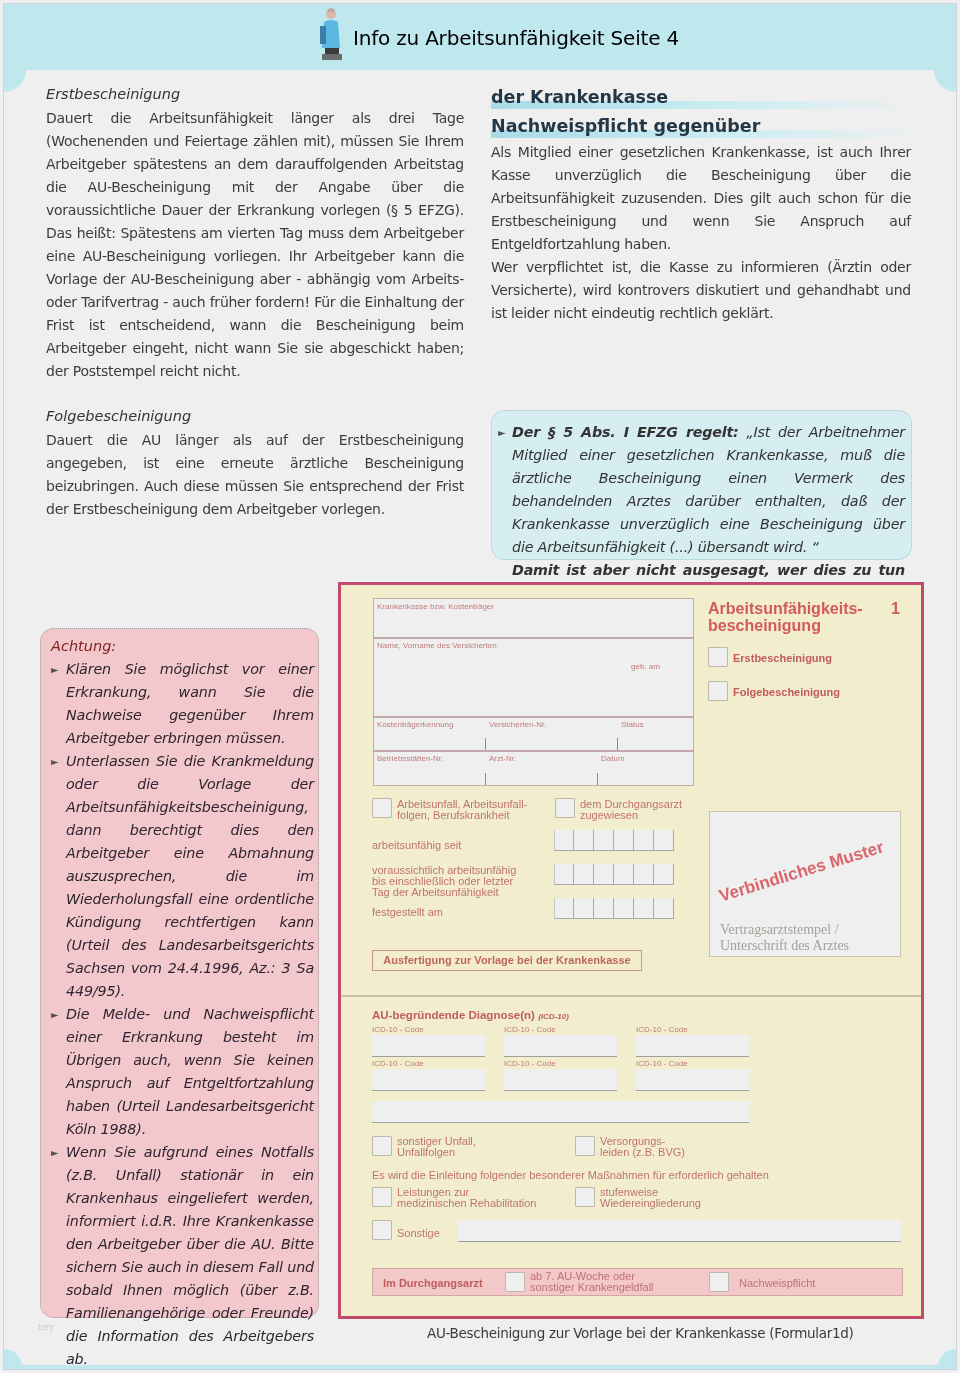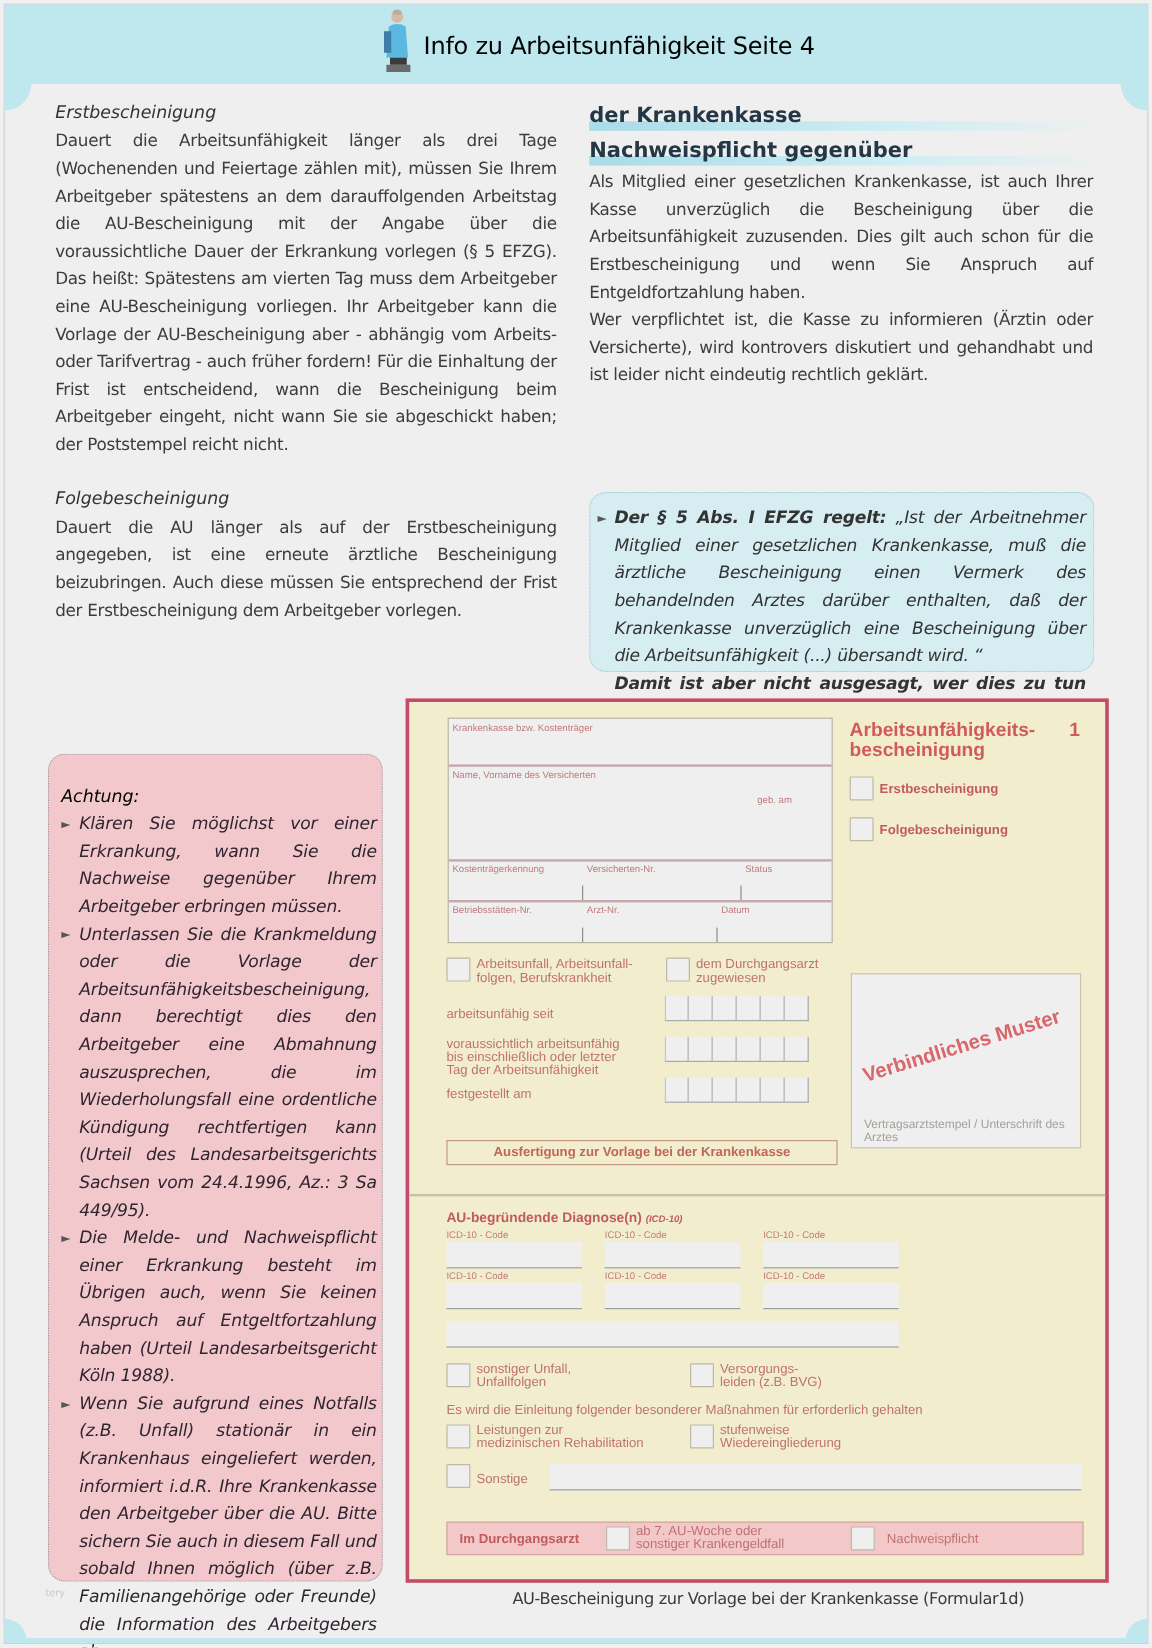--- a/index.html
+++ b/index.html
@@ -27,43 +27,43 @@
   .blue-head { font-weight: bold; font-size: 17.5px; color: #243746; line-height: 29px; position: relative; }
   .blue-head span { position: relative; z-index: 1; }
   .blue-head .hl { position: absolute; left: 0; right: 0; bottom: 3px; height: 8px; background: linear-gradient(90deg, #a9dbe8 0%, #cfeef4 60%, rgba(239,239,239,0) 100%); }
 
   .quote-box { position: absolute; left: 491px; top: 410px; width: 421px; height: 150px; background: #d6eef2; border: 1.5px dotted #9cc6cf; border-radius: 14px; padding: 10px 6px 6px 6px; }
   .quote-box p { font-style: italic; font-size: 14.3px; line-height: 23px; text-align: justify; color: #333; letter-spacing: -0.2px; padding-left: 14px; position: relative; }
   .quote-box .arrow { position: absolute; left: 0; top: 0; font-style: normal; font-size: 10px; color: #555; }
   .b { font-weight: bold; }
 
   .warn-box { position: absolute; left: 40px; top: 628px; width: 279px; height: 690px; background: #f2c8cc; border: 1.5px dotted #9a9aa6; border-radius: 14px; padding: 6px 4px 6px 10px; }
-  .warn-title { font-style: italic; font-size: 14.5px; line-height: 23px; color: #000000; margin-top: 18px; }
+  .warn-title { font-style: italic; font-size: 14.5px; line-height: 23px; color: #7f1d1d; }
   .warn-item { position: relative; padding-left: 15px; font-style: italic; font-size: 14.3px; line-height: 23px; text-align: justify; color: #2f2530; letter-spacing: -0.15px; }
   .warn-item .arrow { position: absolute; left: 0; top: 0; font-style: normal; font-size: 10px; color: #555; }
   .tiny-mark { position: absolute; left: 38px; top: 1323px; font-size: 8px; color: #c9c9c9; }
 
   
   .form { position: absolute; left: 338px; top: 582px; width: 586px; height: 737px; background: #f2eecd; border: 3px solid #c24b6b; }
   .f-label { position: absolute; font-size: 8px; color: #c07b7b; font-family: "Liberation Sans", sans-serif; }
   .f-txt { position: absolute; font-size: 11px; line-height: 11px; color: #c07272; font-family: "Liberation Sans", sans-serif; }
   .f-bold { position: absolute; font-size: 11px; font-weight: bold; color: #c05c5c; font-family: "Liberation Sans", sans-serif; }
   .id-block { position: absolute; left: 32px; top: 13px; width: 321px; height: 188px; border: 1.5px solid #b9b4a0; background: #efefef; }
   .id-line { position: absolute; left: 0; right: 0; height: 1.5px; background: #c4a9ac; }
   .tick { position: absolute; width: 1px; height: 12px; background: #8c8c8c; }
   .au-title { position: absolute; left: 367px; top: 15px; font-size: 16px; font-weight: bold; color: #d15b5b; line-height: 17px; font-family: "Liberation Sans", sans-serif; }
   .au-num { position: absolute; left: 550px; top: 15px; font-size: 16px; font-weight: bold; color: #d15b5b; font-family: "Liberation Sans", sans-serif; }
   .cb { position: absolute; width: 20px; height: 20px; border: 1px solid #bdb8a8; background: #efefef; border-radius: 1px; }
   .date-row { position: absolute; display: flex; }
   .date-row div { width: 20px; height: 21px; background: #efefef; border-right: 1px solid #a9a9a9; border-bottom: 1px solid #a9a9a9; }
   .date-row div:first-child { border-left: 1px solid #c6c6c6; }
-  .ausf-box { position: absolute; left: 31px; top: 365px; width: 326px; height: 21px; border: 1.5px solid #c39a8a; text-align: center; font-size: 11px; font-weight: bold; color: #c0665b; line-height: 18px; font-family: "Liberation Sans", sans-serif; }
+  .ausf-box { position: absolute; left: 31px; top: 365px; width: 270px; height: 21px; border: 1.5px solid #c39a8a; text-align: center; font-size: 11px; font-weight: bold; color: #c0665b; line-height: 18px; font-family: "Liberation Sans", sans-serif; }
   .stamp { position: absolute; left: 368px; top: 226px; width: 192px; height: 146px; background: #efefef; border: 1.5px solid #c8c2ae; }
   .stamp-wm { position: absolute; left: 6px; top: 50px; font-size: 17px; font-weight: bold; color: #d8666b; transform: rotate(-17deg); white-space: nowrap; font-family: "Liberation Sans", sans-serif; }
-  .stamp-cap { position: absolute; left: 10px; bottom: 2px; font-size: 10px; color: #a6a09a; font-family: Liberation Sans, sans-serif; margin-top: 44px; }
+  .stamp-cap { position: absolute; left: 10px; bottom: 2px; font-size: 14px; color: #a6a09a; font-family: Liberation Serif, serif; margin-top: 44px; }
   .divider { position: absolute; left: 0; right: 0; top: 410px; height: 1.5px; background: #c8c1a8; }
   .icd-field { position: absolute; width: 113px; height: 22px; background: #efefef; border-bottom: 1.5px solid #9f9f9f; }
   .wide-field { position: absolute; background: #efefef; border-bottom: 1.5px solid #9f9f9f; }
   .kg-bar { position: absolute; left: 31px; top: 683px; width: 531px; height: 28px; background: #f2c8c8; border: 1px solid #d1a7a2; }
   .form-caption { position: absolute; left: 427px; top: 1325px; font-size: 13.5px; color: #3a3a3a; letter-spacing: -0.3px; }
 </style>
 </head>
 <body>
 
 <div class="frame"></div>

